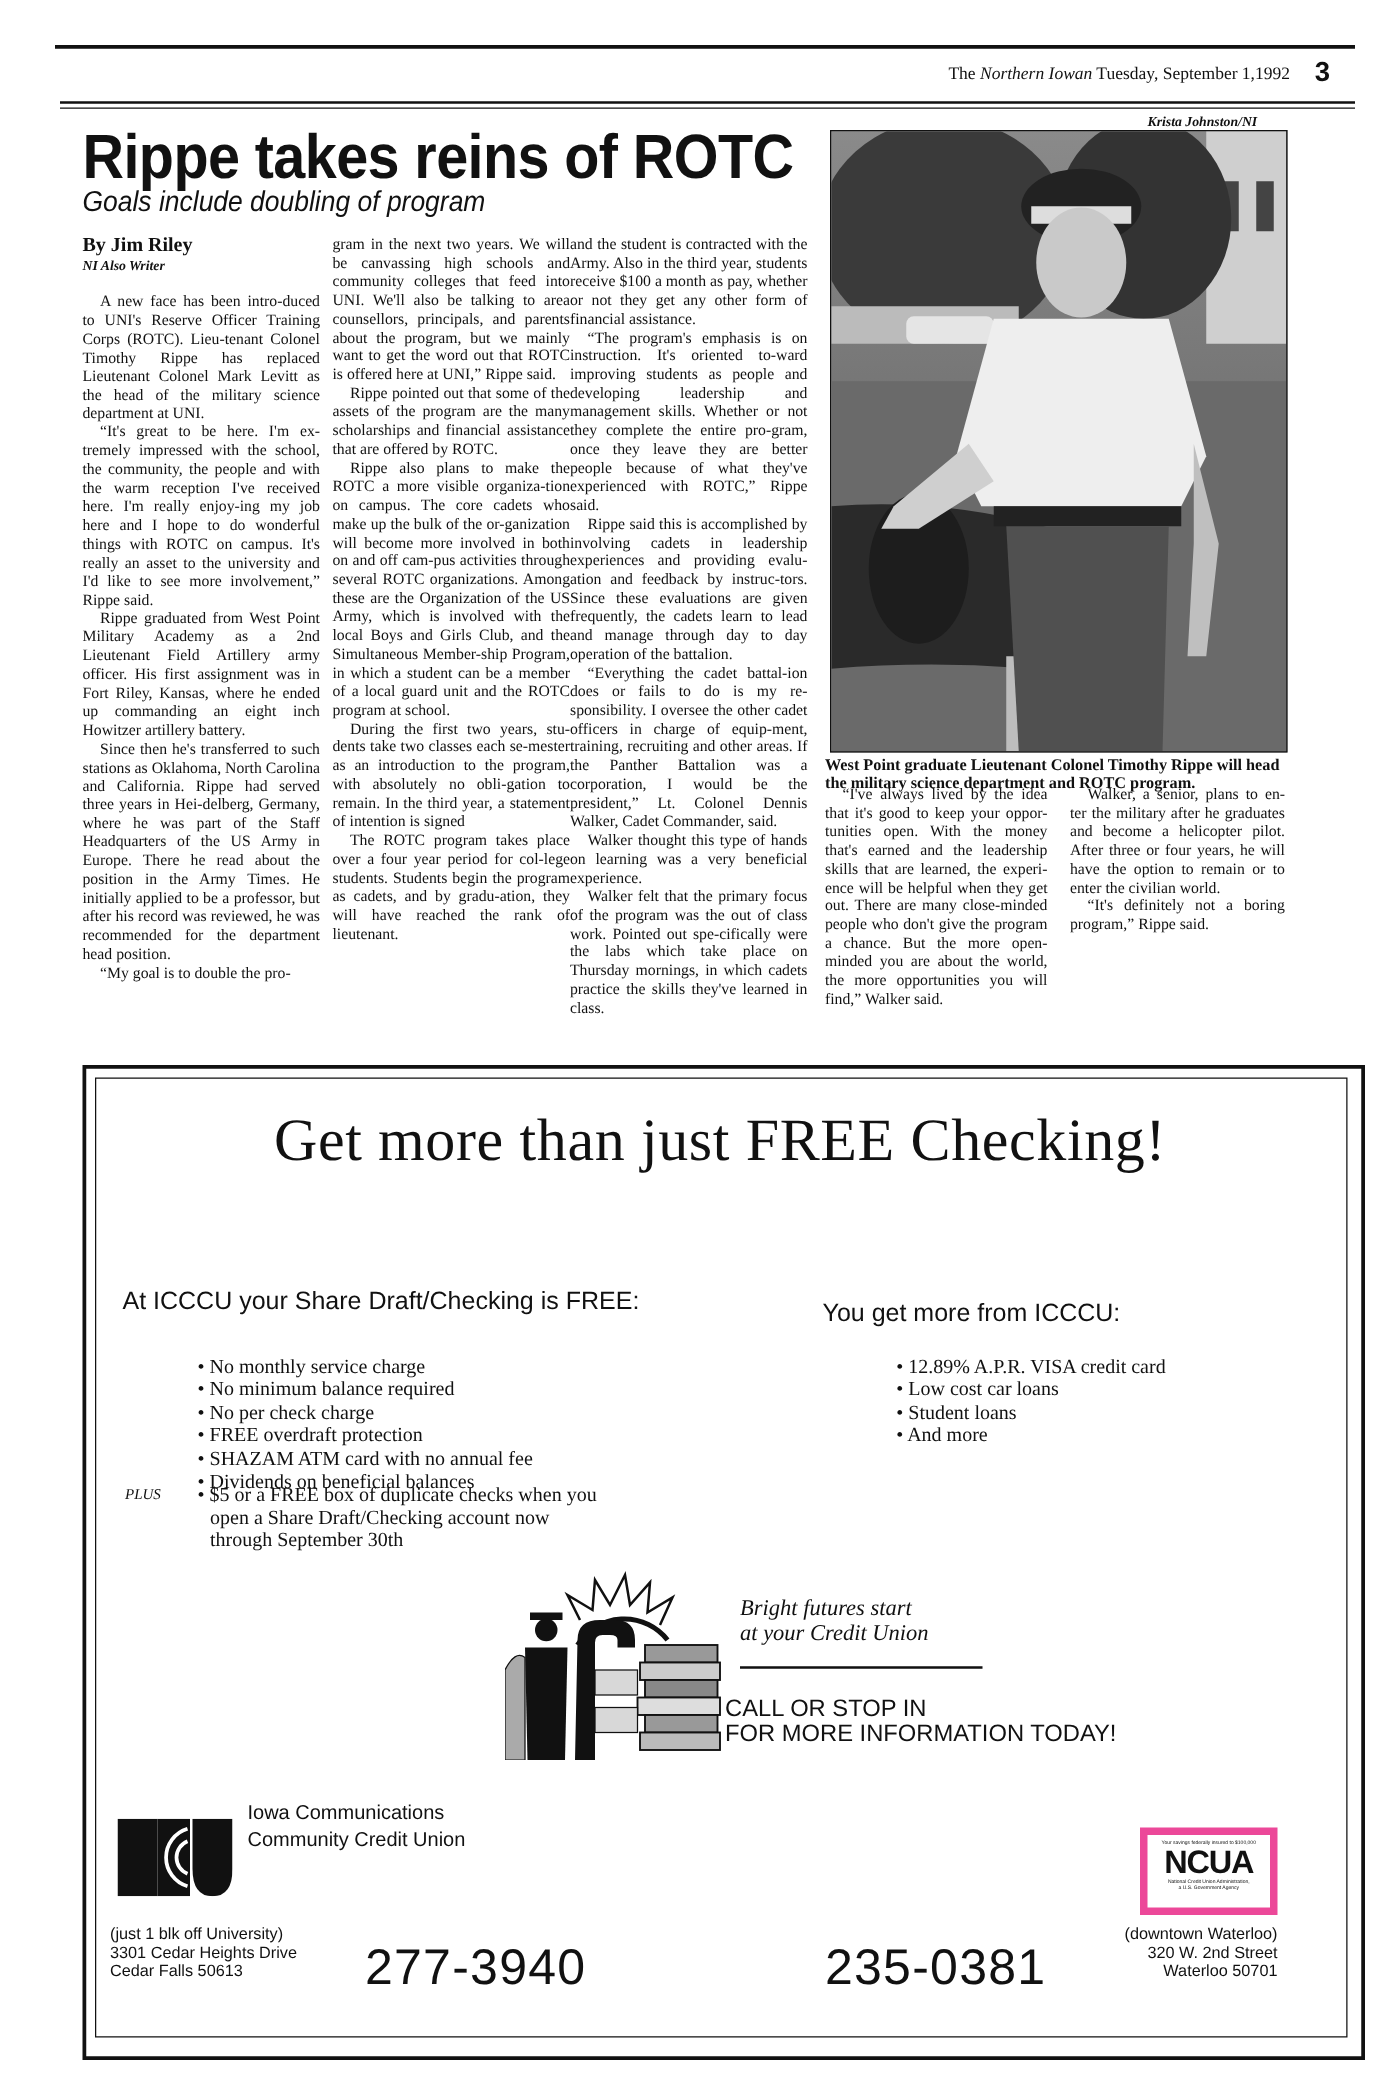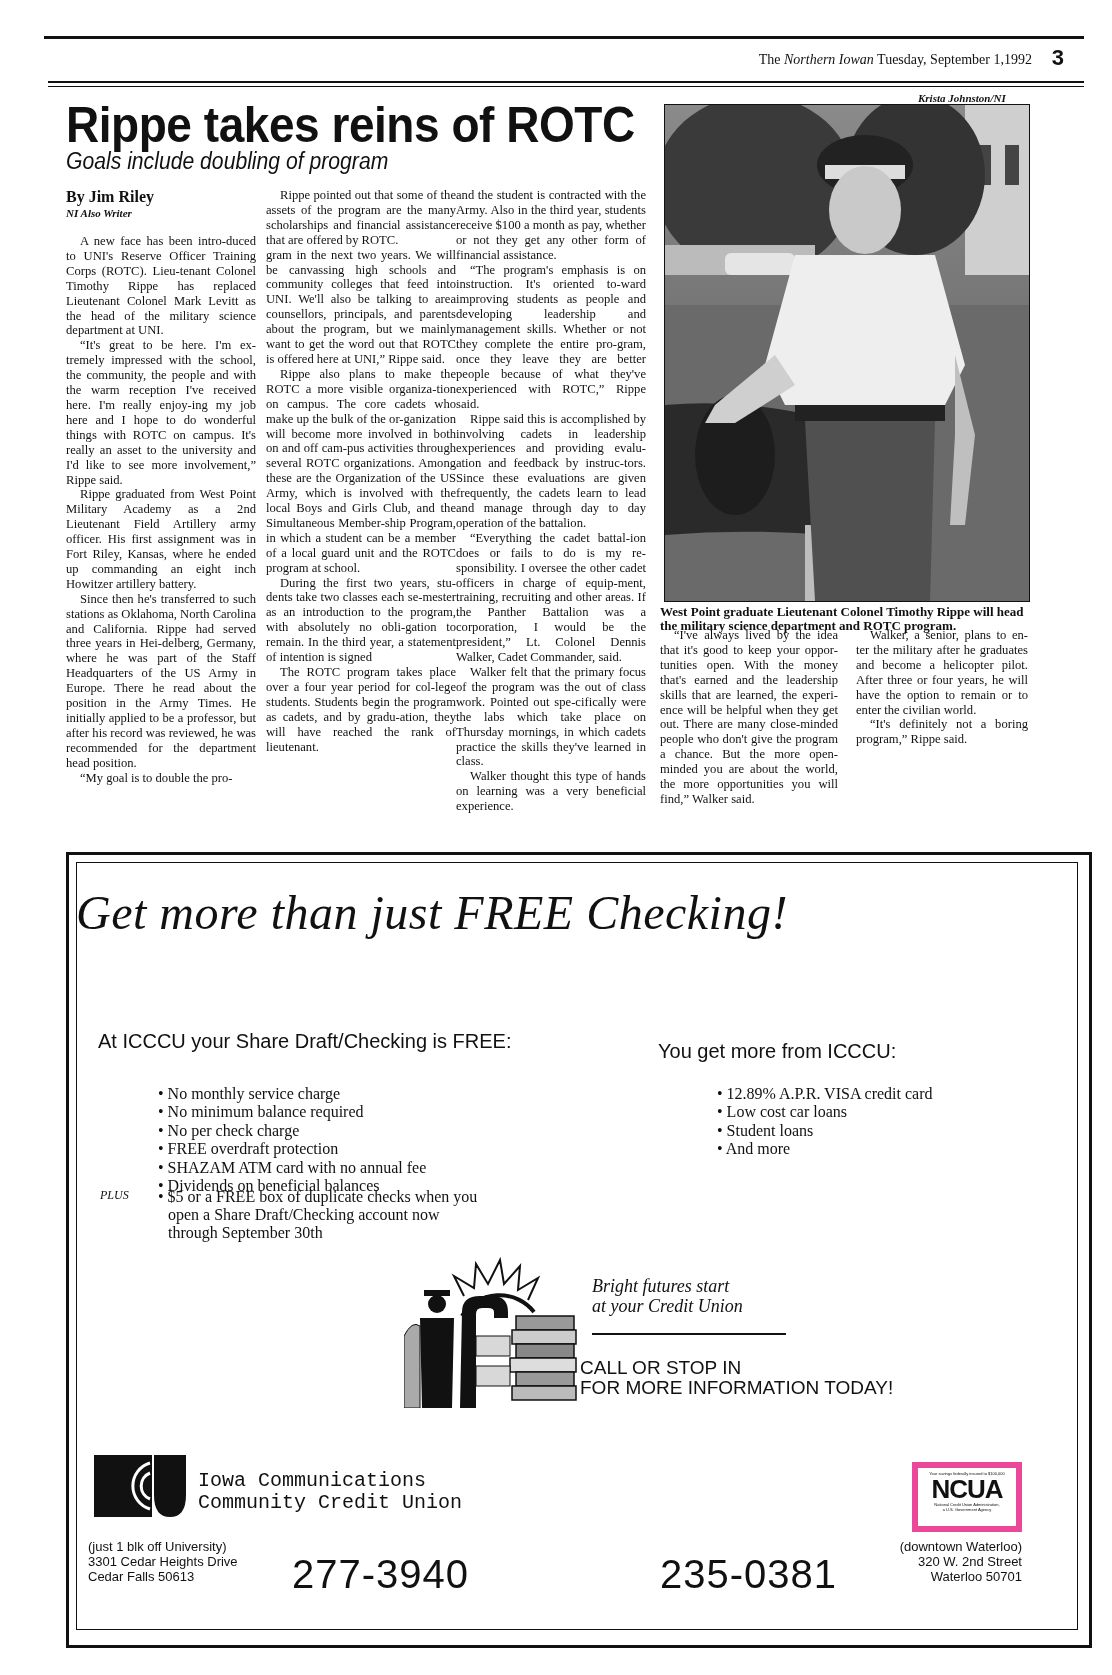--- a/index.html
+++ b/index.html
@@ -27,38 +27,38 @@
     .col3 { left: 456px; top: 188px; width: 190px; }
     .col4 { left: 660px; top: 628px; width: 178px; }
     .col5 { left: 856px; top: 628px; width: 172px; }
 
     .credit { left: 918px; top: 92px; font-style: italic; font-weight: bold; font-size: 11px; }
     .photo { left: 664px; top: 104px; width: 364px; height: 496px; background: #777; overflow: hidden; border: 1px solid #111; }
     .caption { left: 660px; top: 605px; width: 380px; font-weight: bold; font-size: 13px; line-height: 14px; }
 
     .ad-outer { left: 66px; top: 852px; width: 1020px; height: 790px; border: 3px solid #111; }
     .ad-inner { left: 76px; top: 862px; width: 1000px; height: 766px; border: 1.5px solid #111; }
-    .ad-title { left: 76px; top: 885px; width: 1000px; text-align: left; font-family: "Liberation Serif", serif; font-size: 48px; letter-spacing: 0.5px; font-style: italic; }
+    .ad-title { left: 76px; top: 885px; width: 1000px; text-align: center; font-family: "Liberation Serif", serif; font-size: 48px; letter-spacing: 0.5px; }
     .ad-sub { font-family: "Liberation Sans", sans-serif; font-size: 20px; }
     .ad-left-head { left: 98px; top: 1030px; }
     .ad-right-head { left: 658px; top: 1040px; }
     .ad-list { position: absolute; font-family: "Liberation Serif", serif; font-size: 16px; line-height: 18.4px; margin: 0; padding: 0; list-style: none; }
     .ad-list li::before { content: "• "; }
     .ad-list-left { left: 158px; top: 1085px; }
     .ad-list-right { left: 717px; top: 1085px; }
     .plus-label { left: 100px; top: 1188px; font-style: italic; font-size: 12px; }
     .plus-text { left: 158px; top: 1188px; width: 380px; font-size: 16px; line-height: 18px; }
     .plus-text .cont { padding-left: 10px; display: block; }
     .tagline { left: 592px; top: 1276px; font-style: italic; font-size: 18px; line-height: 20px; }
     .tag-rule { left: 592px; top: 1333px; width: 194px; height: 1.5px; background: #111; }
     .cta { left: 580px; top: 1358px; font-family: "Liberation Sans", sans-serif; font-size: 19px; line-height: 20px; }
     .illus { left: 404px; top: 1256px; width: 180px; height: 152px; }
 
     .cu-logo { left: 94px; top: 1455px; width: 92px; height: 62px; }
-    .cu-name { left: 198px; top: 1470px; font-family: Liberation Mono, monospace; font-size: 20px; line-height: 22px; }
+    .cu-name { left: 198px; top: 1440px; font-family: Liberation Sans, sans-serif; font-size: 16px; line-height: 22px; }
     .addr-left { left: 88px; top: 1539px; font-family: "Liberation Sans", sans-serif; font-size: 13px; line-height: 15px; }
     .phone { font-family: "Liberation Sans", sans-serif; font-weight: 300; font-size: 40px; letter-spacing: 1px; }
     .phone-left { left: 292px; top: 1552px; }
     .phone-right { left: 660px; top: 1552px; }
     .addr-right { right: 90px; top: 1539px; text-align: right; font-family: "Liberation Sans", sans-serif; font-size: 13px; line-height: 15px; }
     .ncua { left: 912px; top: 1462px; width: 98px; height: 58px; border: 6px solid #ec4899; text-align: center; }
     .ncua-top { font-family: "Liberation Sans", sans-serif; font-size: 4px; margin-top: 3px; }
     .ncua-mark { font-family: "Liberation Sans", sans-serif; font-weight: 900; font-size: 26px; line-height: 26px; letter-spacing: -1px; }
     .ncua-bot { font-family: "Liberation Sans", sans-serif; font-size: 4px; line-height: 5px; }
   </style>
@@ -81,33 +81,33 @@
 <div class="abs byline-role">NI Also Writer</div>
 
 <div class="col col1">
   <p>A new face has been intro-duced to UNI's Reserve Officer Training Corps (ROTC). Lieu-tenant Colonel Timothy Rippe has replaced Lieutenant Colonel Mark Levitt as the head of the military science department at UNI.</p>
   <p>“It's great to be here. I'm ex-tremely impressed with the school, the community, the people and with the warm reception I've received here. I'm really enjoy-ing my job here and I hope to do wonderful things with ROTC on campus. It's really an asset to the university and I'd like to see more involvement,” Rippe said.</p>
   <p>Rippe graduated from West Point Military Academy as a 2nd Lieutenant Field Artillery army officer. His first assignment was in Fort Riley, Kansas, where he ended up commanding an eight inch Howitzer artillery battery.</p>
   <p>Since then he's transferred to such stations as Oklahoma, North Carolina and California. Rippe had served three years in Hei-delberg, Germany, where he was part of the Staff Headquarters of the US Army in Europe. There he read about the position in the Army Times. He initially applied to be a professor, but after his record was reviewed, he was recommended for the department head position.</p>
   <p>“My goal is to double the pro-</p>
 </div>
 <div class="col col2">
+  <p style="text-indent:0">gram in the next two years. We will be canvassing high schools and community colleges that feed into UNI. We'll also be talking to area counsellors, principals, and parents about the program, but we mainly want to get the word out that ROTC is offered here at UNI,” Rippe said.</p>
   <p>Rippe pointed out that some of the assets of the program are the many scholarships and financial assistance that are offered by ROTC.</p>
-  <p style="text-indent:0">gram in the next two years. We will be canvassing high schools and community colleges that feed into UNI. We'll also be talking to area counsellors, principals, and parents about the program, but we mainly want to get the word out that ROTC is offered here at UNI,” Rippe said.</p>
   <p>Rippe also plans to make the ROTC a more visible organiza-tion on campus. The core cadets who make up the bulk of the or-ganization will become more involved in both on and off cam-pus activities through several ROTC organizations. Among these are the Organization of the US Army, which is involved with the local Boys and Girls Club, and the Simultaneous Member-ship Program, in which a student can be a member of a local guard unit and the ROTC program at school.</p>
   <p>During the first two years, stu-dents take two classes each se-mester as an introduction to the program, with absolutely no obli-gation to remain. In the third year, a statement of intention is signed</p>
   <p>The ROTC program takes place over a four year period for col-lege students. Students begin the program as cadets, and by gradu-ation, they will have reached the rank of lieutenant.</p>
 </div>
 <div class="col col3">
   <p style="text-indent:0">and the student is contracted with the Army. Also in the third year, students receive $100 a month as pay, whether or not they get any other form of financial assistance.</p>
   <p>“The program's emphasis is on instruction. It's oriented to-ward improving students as people and developing leadership and management skills. Whether or not they complete the entire pro-gram, once they leave they are better people because of what they've experienced with ROTC,” Rippe said.</p>
   <p>Rippe said this is accomplished by involving cadets in leadership experiences and providing evalu-ation and feedback by instruc-tors. Since these evaluations are given frequently, the cadets learn to lead and manage through day to day operation of the battalion.</p>
   <p>“Everything the cadet battal-ion does or fails to do is my re-sponsibility. I oversee the other cadet officers in charge of equip-ment, training, recruiting and other areas. If the Panther Battalion was a corporation, I would be the president,” Lt. Colonel Dennis Walker, Cadet Commander, said.</p>
+  <p>Walker thought this type of hands on learning was a very beneficial experience.</p>
   <p>Walker felt that the primary focus of the program was the out of class work. Pointed out spe-cifically were the labs which take place on Thursday mornings, in which cadets practice the skills they've learned in class.</p>
-  <p>Walker thought this type of hands on learning was a very beneficial experience.</p>
 </div>
 
 <div class="abs credit">Krista Johnston/NI</div>
 <div class="abs photo">
   <svg width="364" height="496" viewBox="0 0 364 496">
     <defs>
       <linearGradient id="sky" x1="0" y1="0" x2="0" y2="1">
         <stop offset="0" stop-color="#8a8a8a"></stop>
           <stop offset="1" stop-color="#5a5a5a"></stop>
       </linearGradient>

